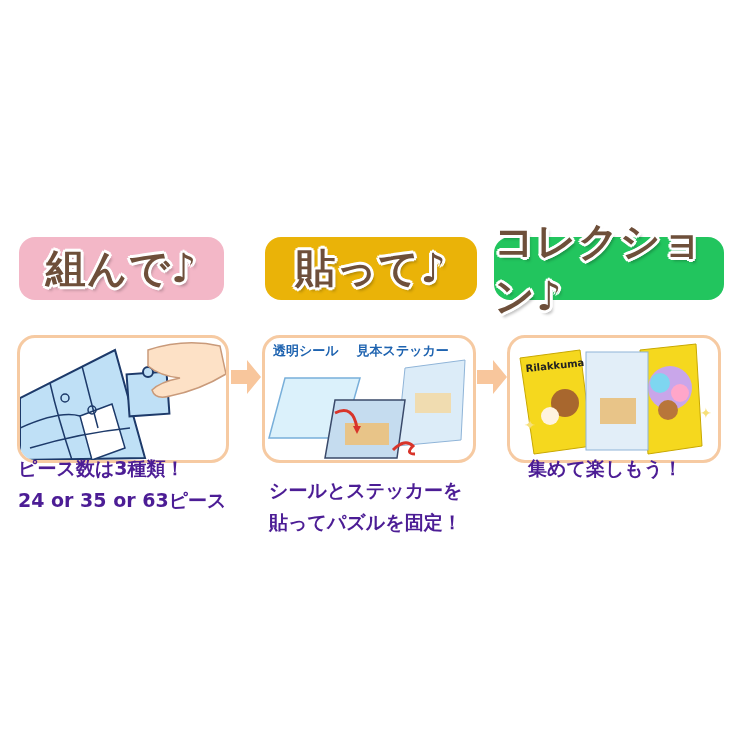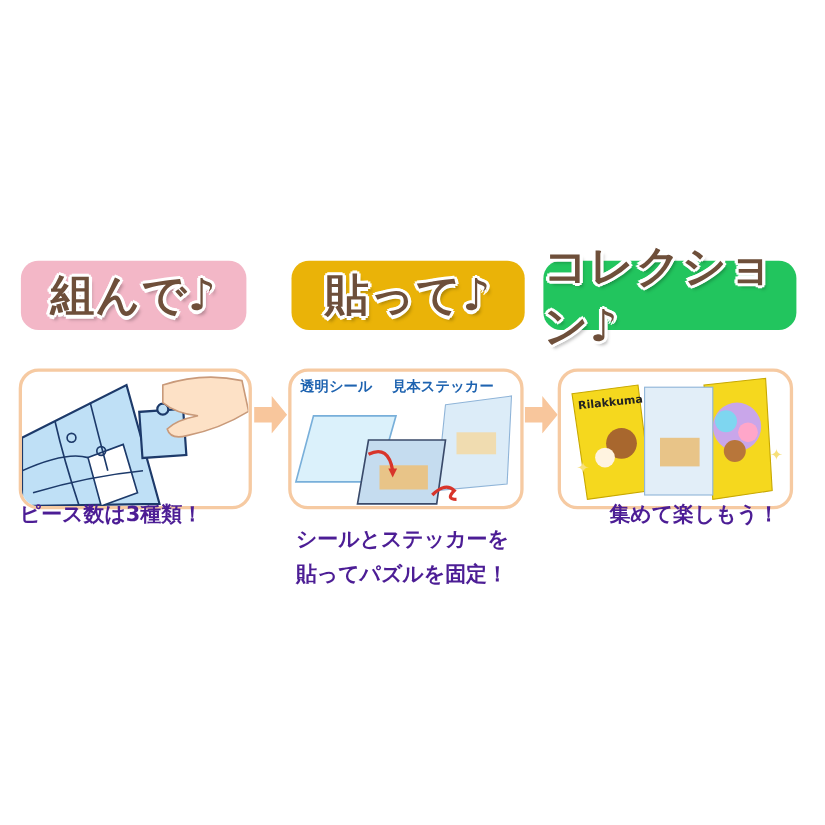--- a/index.html
+++ b/index.html
@@ -32,21 +32,21 @@
   .arrow { position:absolute; top:360px; width:30px; height:34px; }
   #arrow1 { left:231px; }
   #arrow2 { left:477px; }
 
   .caption {
     position:absolute; top:452px; font-weight:bold; font-size:19px;
     color:#4c1d95; line-height:32px; white-space:nowrap;
   }
   #cap1 { left:18px; }
   #cap2 { left:269px;margin-top:22px; }
-  #cap3 { left:528px;margin-left:26px; }
+  #cap3 { left:528px; }
 
   .panel-header {
     position:absolute; top:4px; left:8px; font-weight:bold; font-size:13px;
     color:#1e63b0; white-space:nowrap;
   }
   .panel-header .gap { display:inline-block; width:18px; }
 </style>
 </head>
 <body>
 
@@ -110,20 +110,21 @@
     <circle cx="158" cy="72" r="10" fill="#b8763a"></circle>
     <rect x="76" y="14" width="62" height="98" fill="#e2eef8" stroke="#8fb4d8" stroke-width="1"></rect>
     <rect x="90" y="60" width="36" height="26" fill="#e8c488"></rect>
     <text x="14" y="92" font-size="14" fill="#f7e07a">✦</text>
     <text x="190" y="80" font-size="14" fill="#f7e07a">✦</text>
   </svg>
 </div>
 
 <div class="caption" id="cap1">
   <div>ピース数は3種類！</div>
+  <div>24 or 35 or 63ピース</div>
 </div>
 <div class="caption" id="cap2">
   <div>シールとステッカーを</div>
   <div>貼ってパズルを固定！</div>
 </div>
 <div class="caption" id="cap3">
   <div>集めて楽しもう！</div>
 </div>
 
 </body></html>

